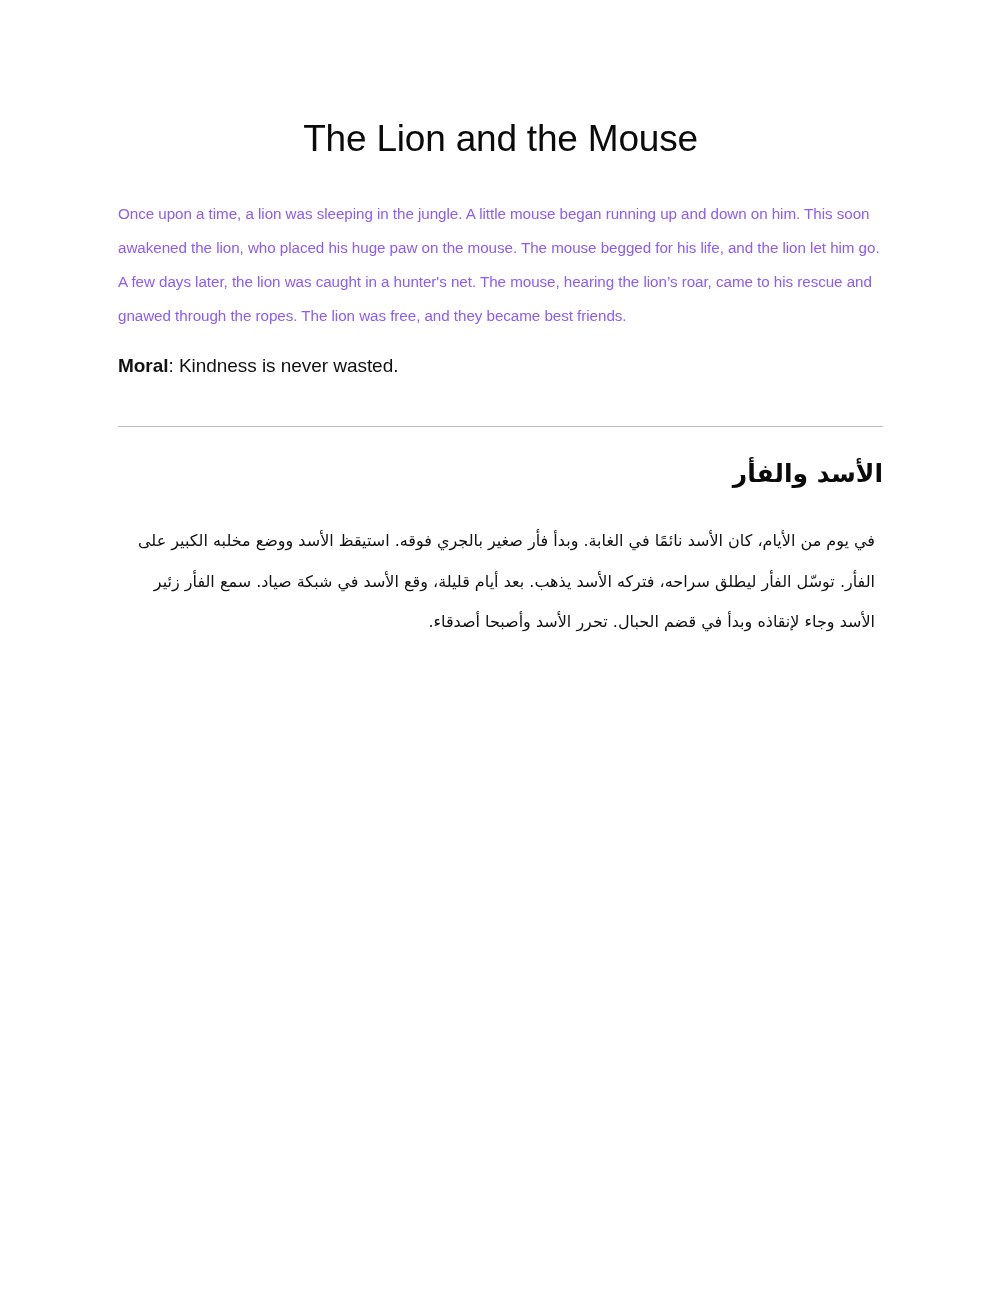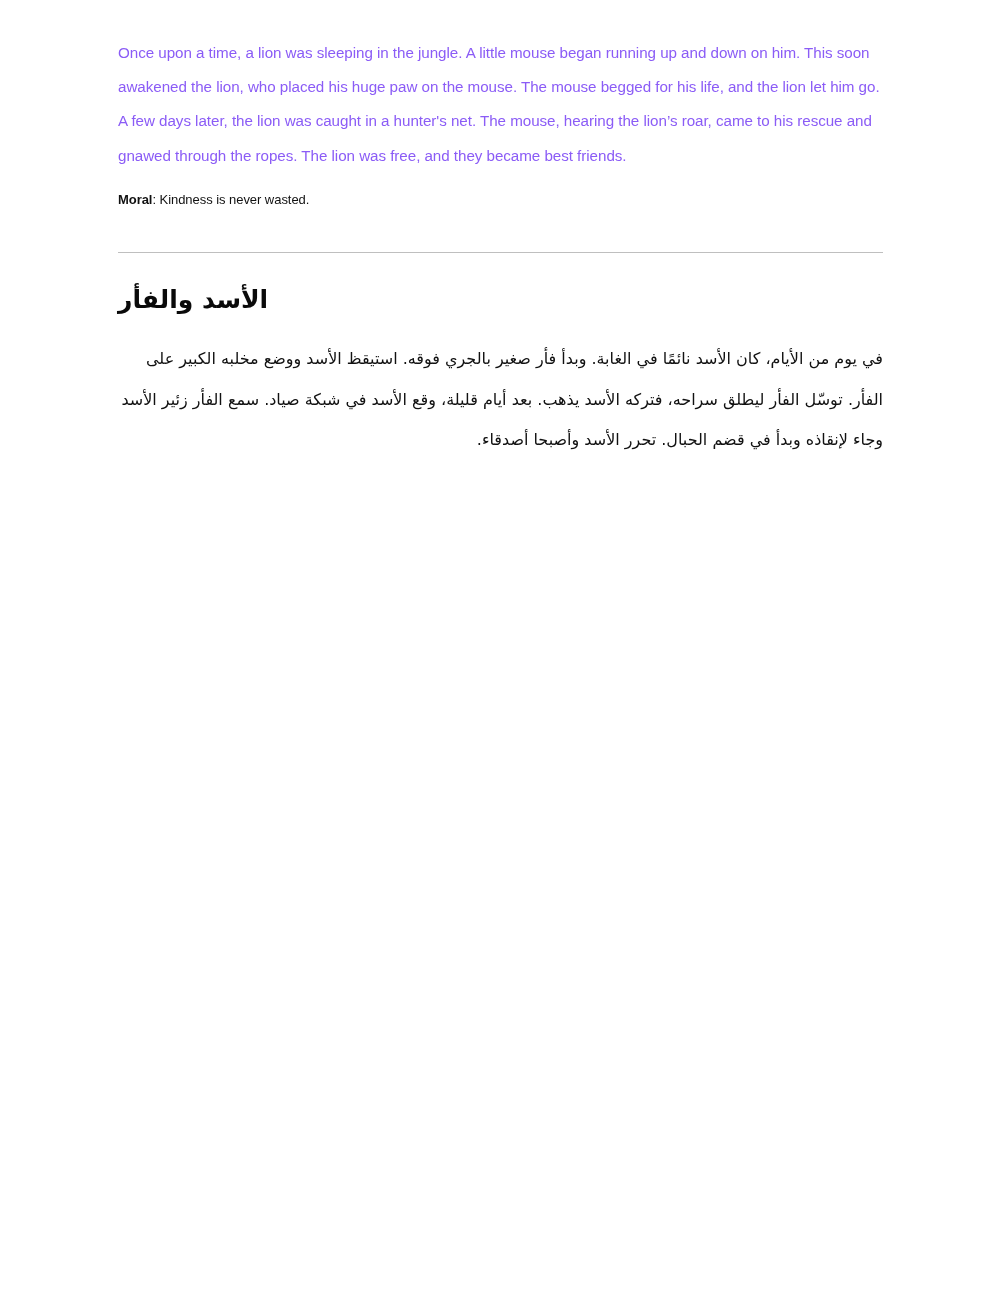--- a/index.html
+++ b/index.html
@@ -55,21 +55,21 @@
     font-size: 15.2px;
     line-height: 2.25;
     text-align: left;
     color: #8b5cf6;
     letter-spacing: -0.05px;
   }
 
   .moral-line {
     margin: 0;
     padding-top: 12px;
-    font-size: 13px;
+    font-size: 19px;
     line-height: 2.25;
     color: #111111;
     letter-spacing: -0.05px;
   }
 
   .moral-label {
     font-weight: 700;
   }
 
   .divider {
@@ -86,41 +86,42 @@
     direction: rtl;
     unicode-bidi: isolate;
   }
 
   .arabic-title {
     margin: 0;
     padding-top: 30px;
     font-size: 25px;
     font-weight: 700;
     line-height: 1.35;
-    text-align: left;
+    text-align: right;
     color: #0a0a0a;
     font-family: "DejaVu Sans", "Liberation Sans", sans-serif;
   }
 
   .arabic-body {
-    margin: 0;
+    margin: 8px;
     padding-top: 22px;
     font-size: 16px;
     line-height: 2.55;
     text-align: right;
     color: #111111;
     font-family: "DejaVu Sans", "Liberation Sans", sans-serif;
   }
 </style>
 </head>
 <body>
 
 <div class="page">
   <div class="content">
 
+    <h1 class="doc-title">The Lion and the Mouse</h1>
 
     <p class="story-body">Once upon a time, a lion was sleeping in the jungle. A little mouse began running up and down on him. This soon awakened the lion, who placed his huge paw on the mouse. The mouse begged for his life, and the lion let him go. A few days later, the lion was caught in a hunter's net. The mouse, hearing the lion’s roar, came to his rescue and gnawed through the ropes. The lion was free, and they became best friends.</p>
 
     <p class="moral-line">
       <span class="moral-label">Moral</span><span>: Kindness is never wasted.</span>
     </p>
 
     <hr class="divider">
 
     <div class="arabic-section">

